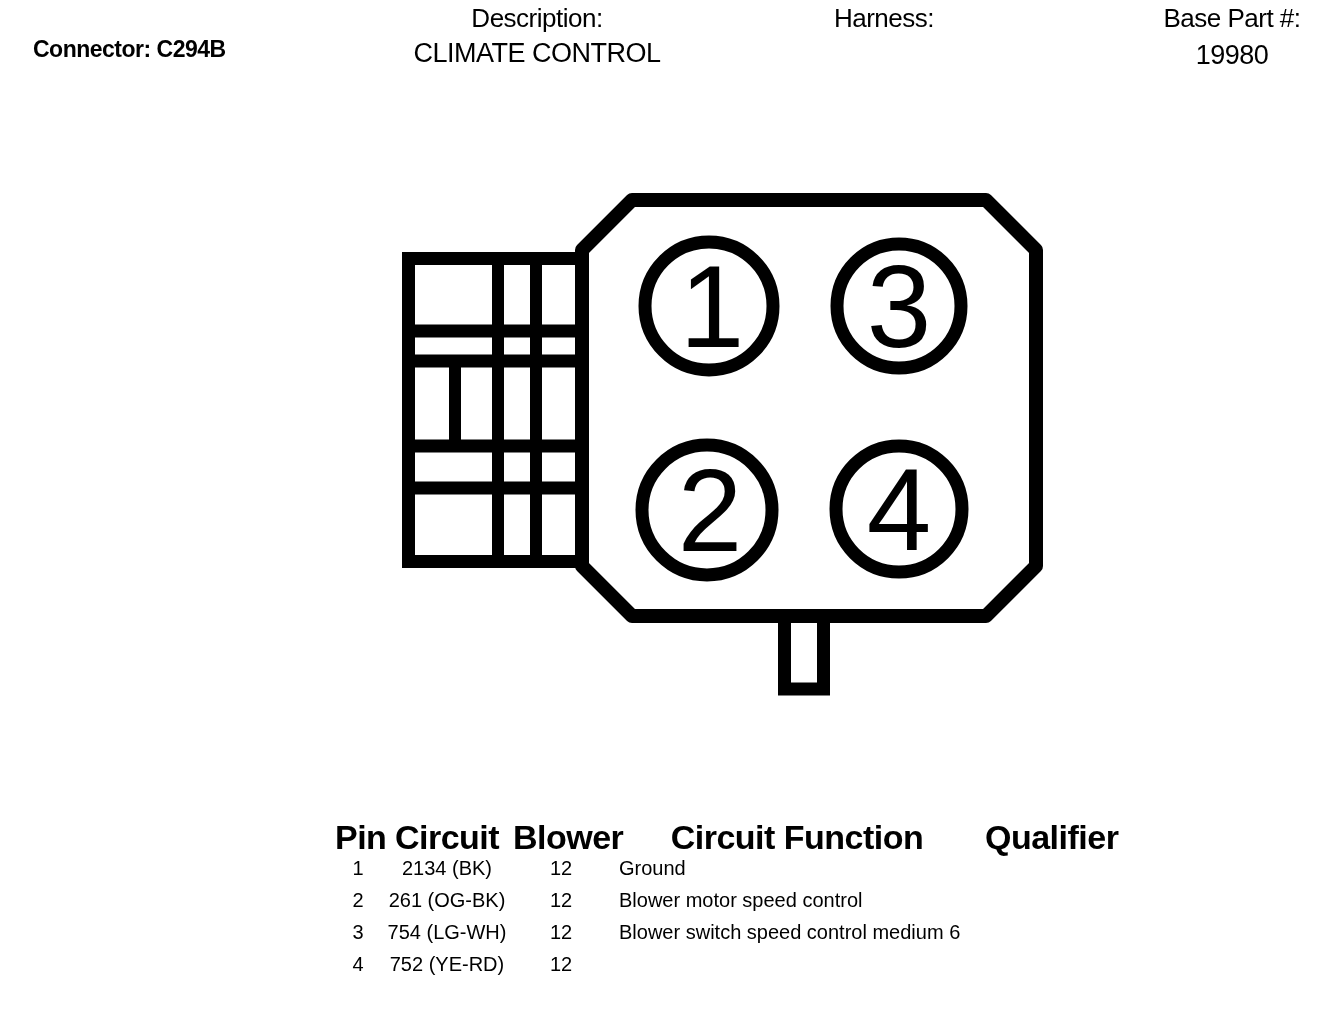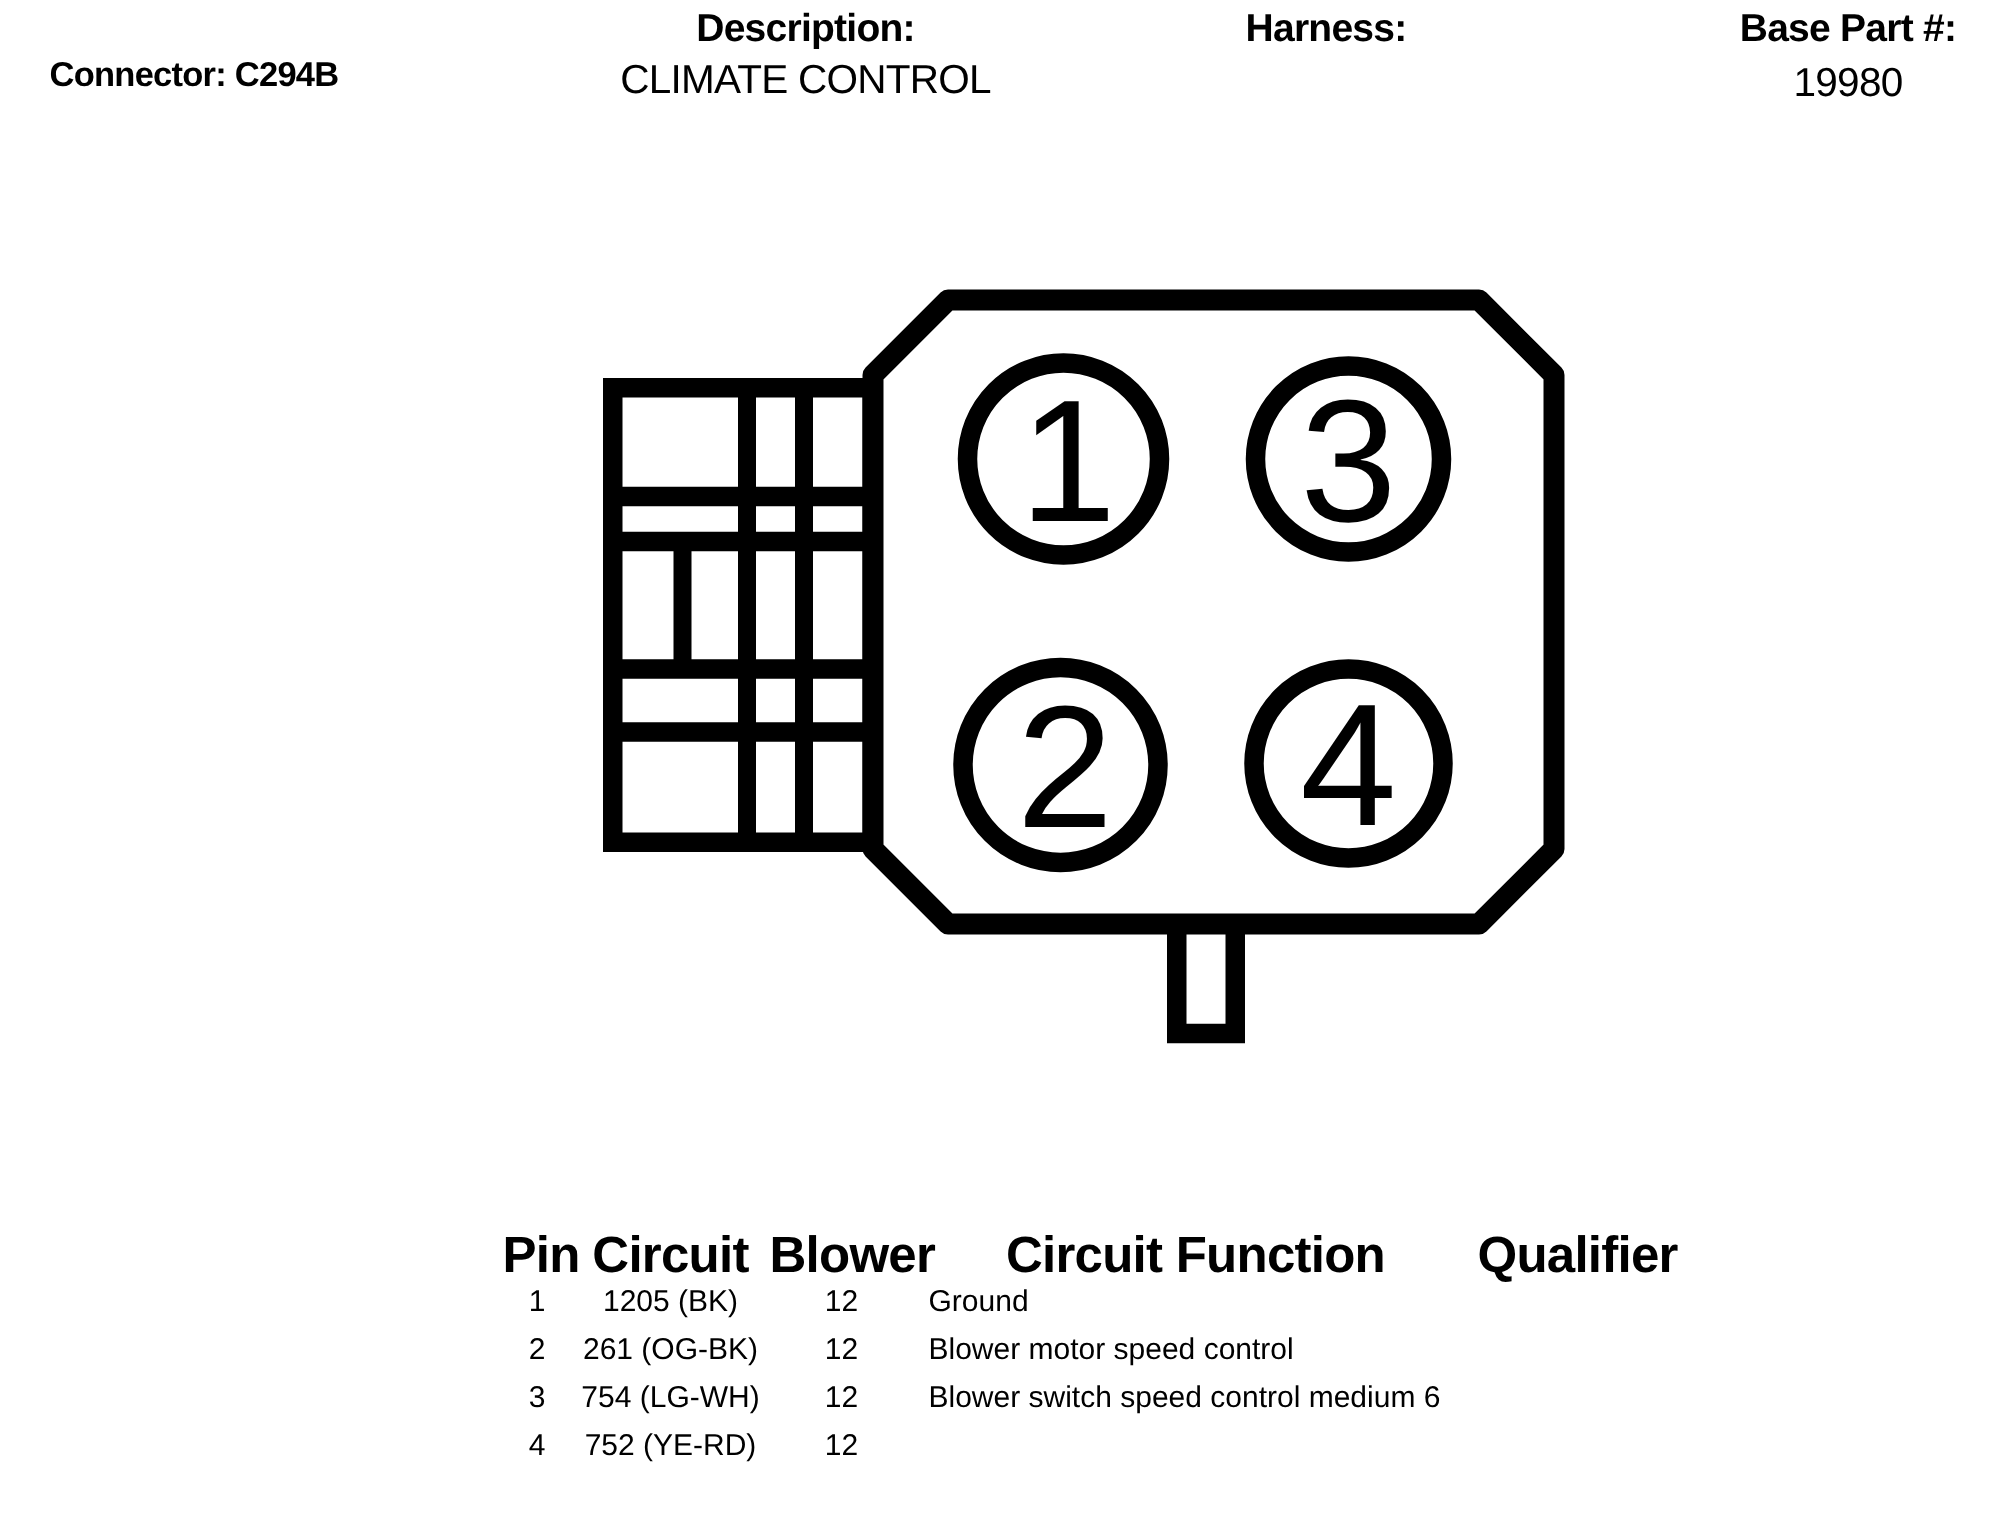--- a/index.html
+++ b/index.html
@@ -13,21 +13,21 @@
   }
   .abs { position: absolute; }
 
   
   .connector-title {
     left: 33px; top: 30px;
     font-size: 23px; font-weight: bold; line-height: 38px;
     letter-spacing: -0.5px; white-space: nowrap;
   }
   .hdr-col { text-align: center; }
-  .hdr-label { font-size: 26px; font-weight: bold; line-height: 30px; letter-spacing: -0.5px; }
+  .hdr-label { font-size: 26px; font-weight: normal; line-height: 30px; letter-spacing: -0.5px; }
   .hdr-value { font-size: 27px; font-weight: normal; line-height: 31px; letter-spacing: -0.5px; }
   .col-desc { left: 387px; top: 3px; width: 300px; }
   .col-desc .hdr-value-block { margin-top: 5px; }
   .col-harness { left: 784px; top: 3px; width: 200px; }
   .col-harness .hdr-value, .col-basepart .hdr-value { margin-top: 7px; }
   .col-basepart { left: 1112px; top: 3px; width: 240px; }
 
   
   .connector-svg { left: 380px; top: 185px; }
   .connector-svg text {
@@ -106,21 +106,21 @@
 </svg>
 
 <div class="abs pin-table">
   <div class="hcell">Pin</div>
   <div class="hcell">Circuit</div>
   <div class="hcell">Blower</div>
   <div class="hcell">Circuit Function</div>
   <div class="hcell">Qualifier</div>
 
   <div class="cell">1</div>
-  <div class="cell">1205 (BK)</div>
+  <div class="cell">2134 (BK)</div>
   <div class="cell">12</div>
   <div class="cell fn">Ground</div>
   <div class="cell"></div>
 
   <div class="cell">2</div>
   <div class="cell">261 (OG-BK)</div>
   <div class="cell">12</div>
   <div class="cell fn">Blower motor speed control</div>
   <div class="cell"></div>
 

